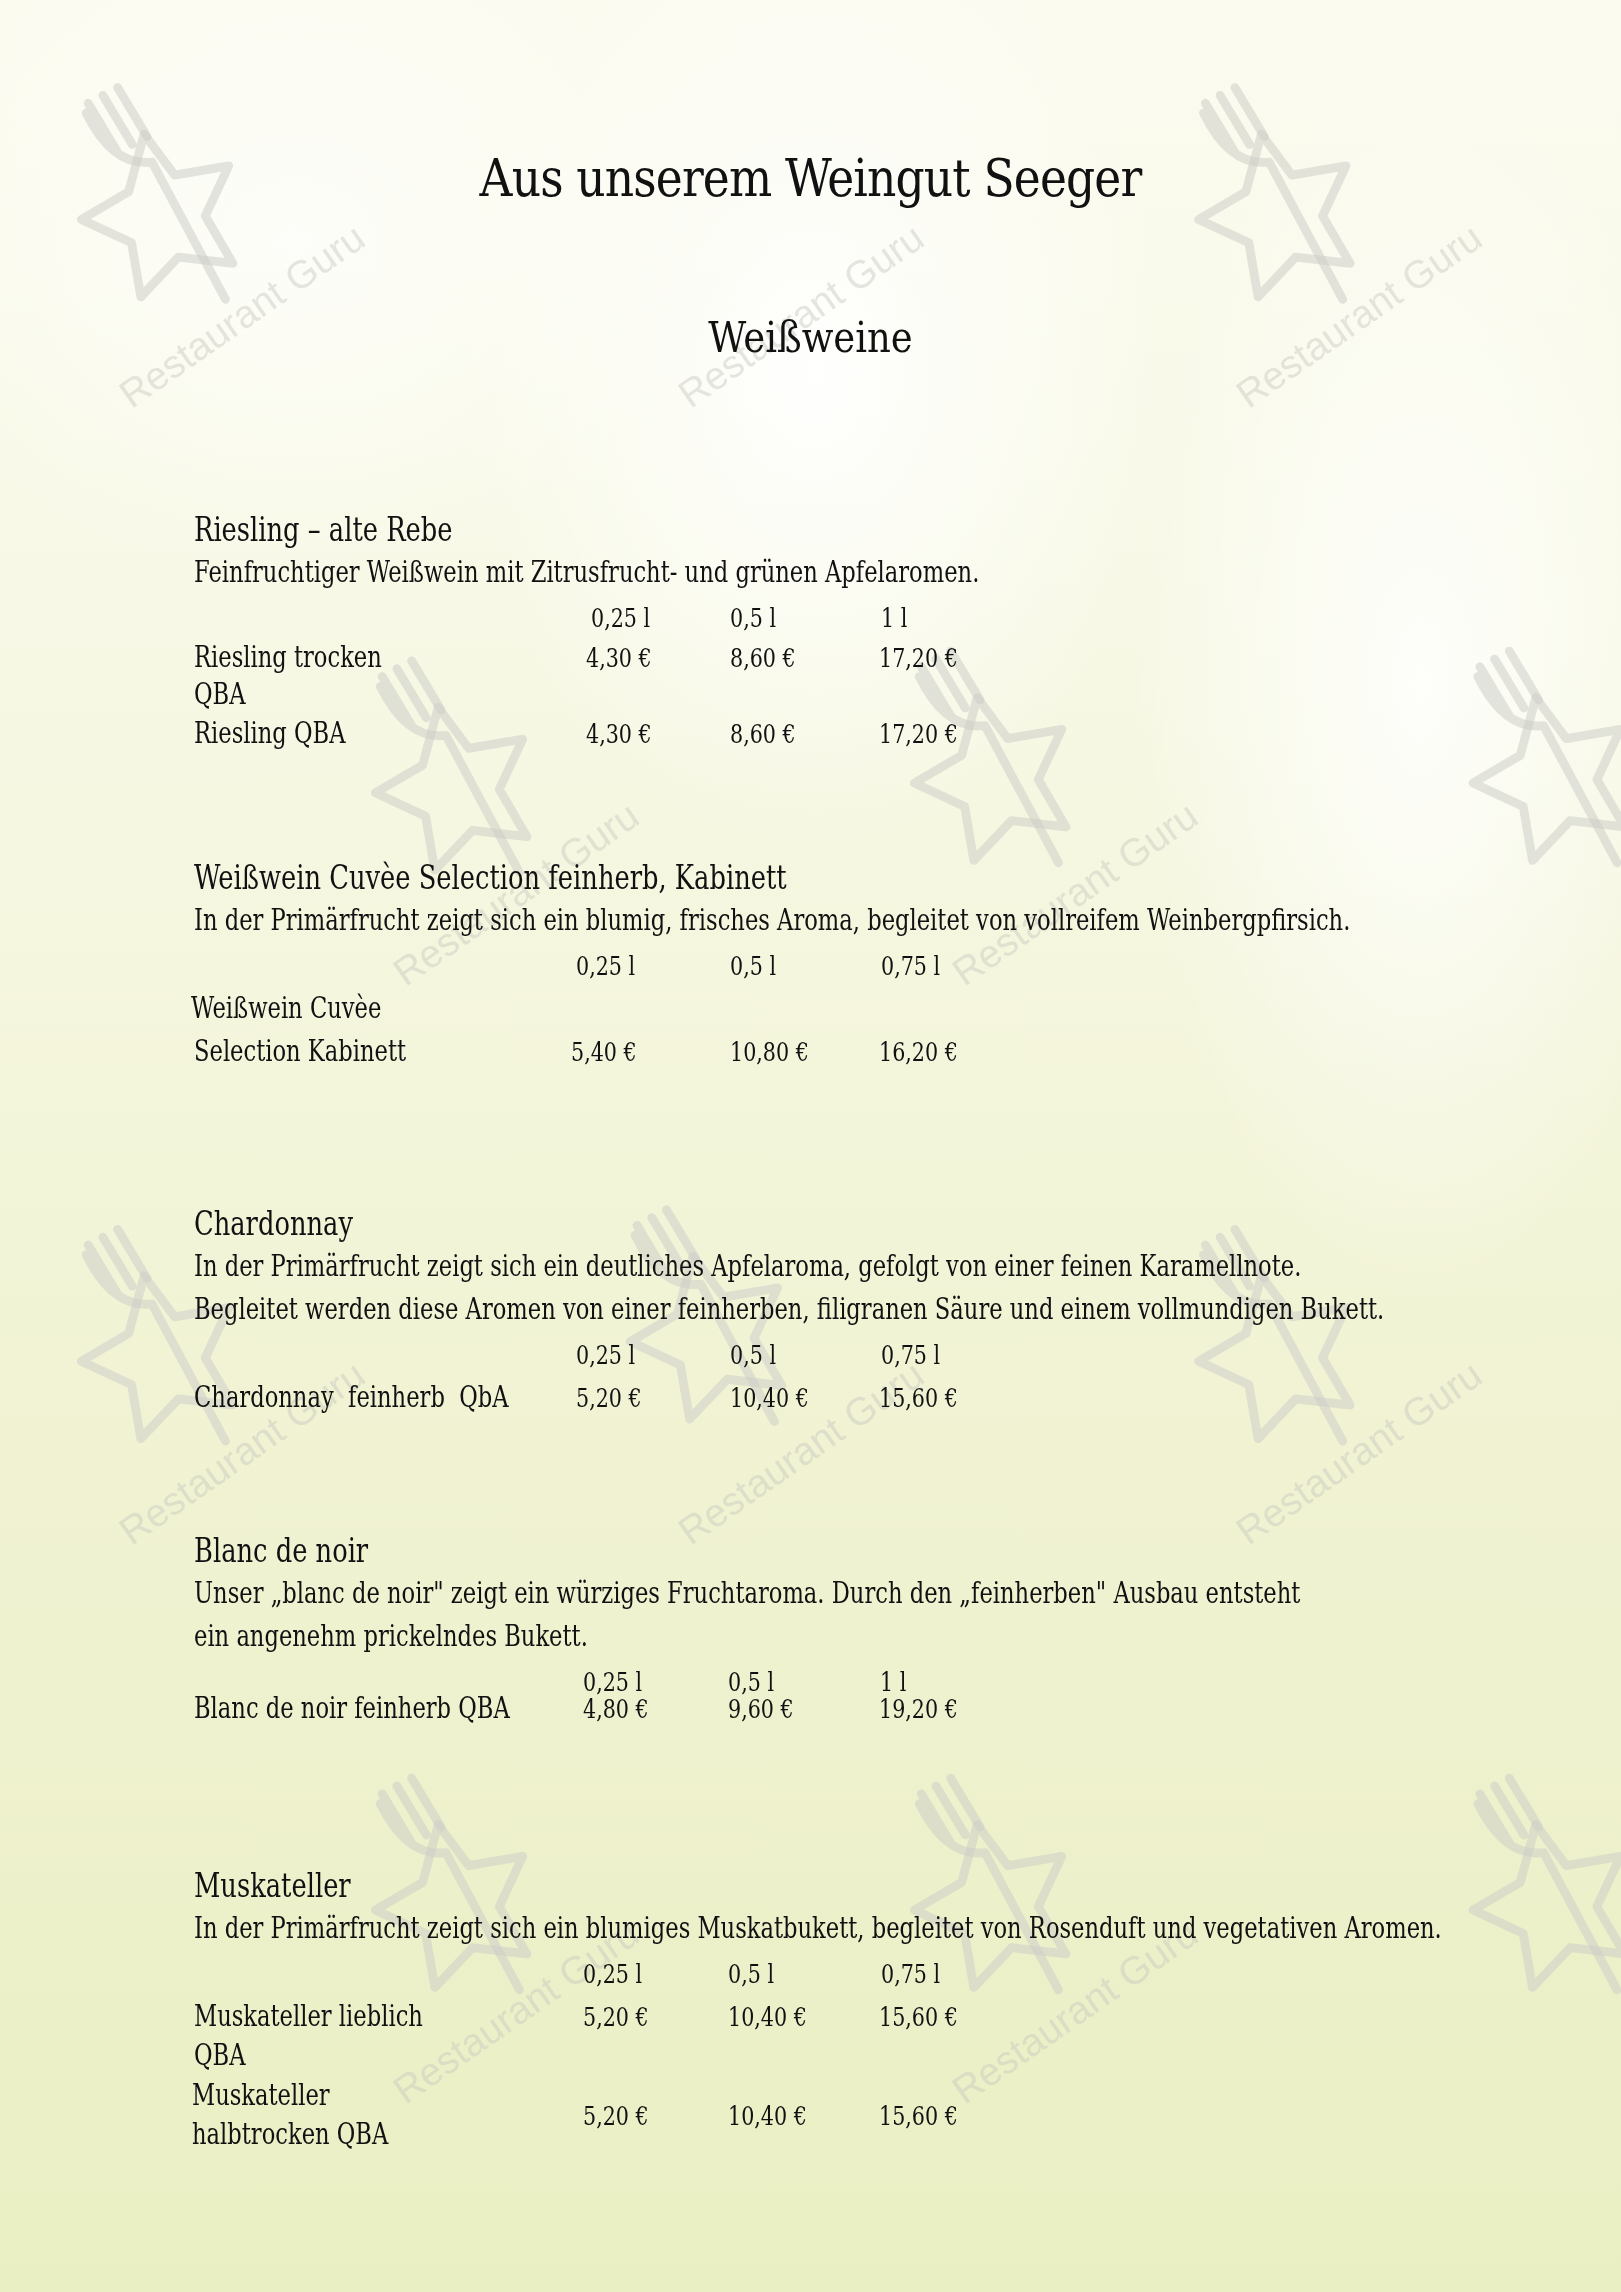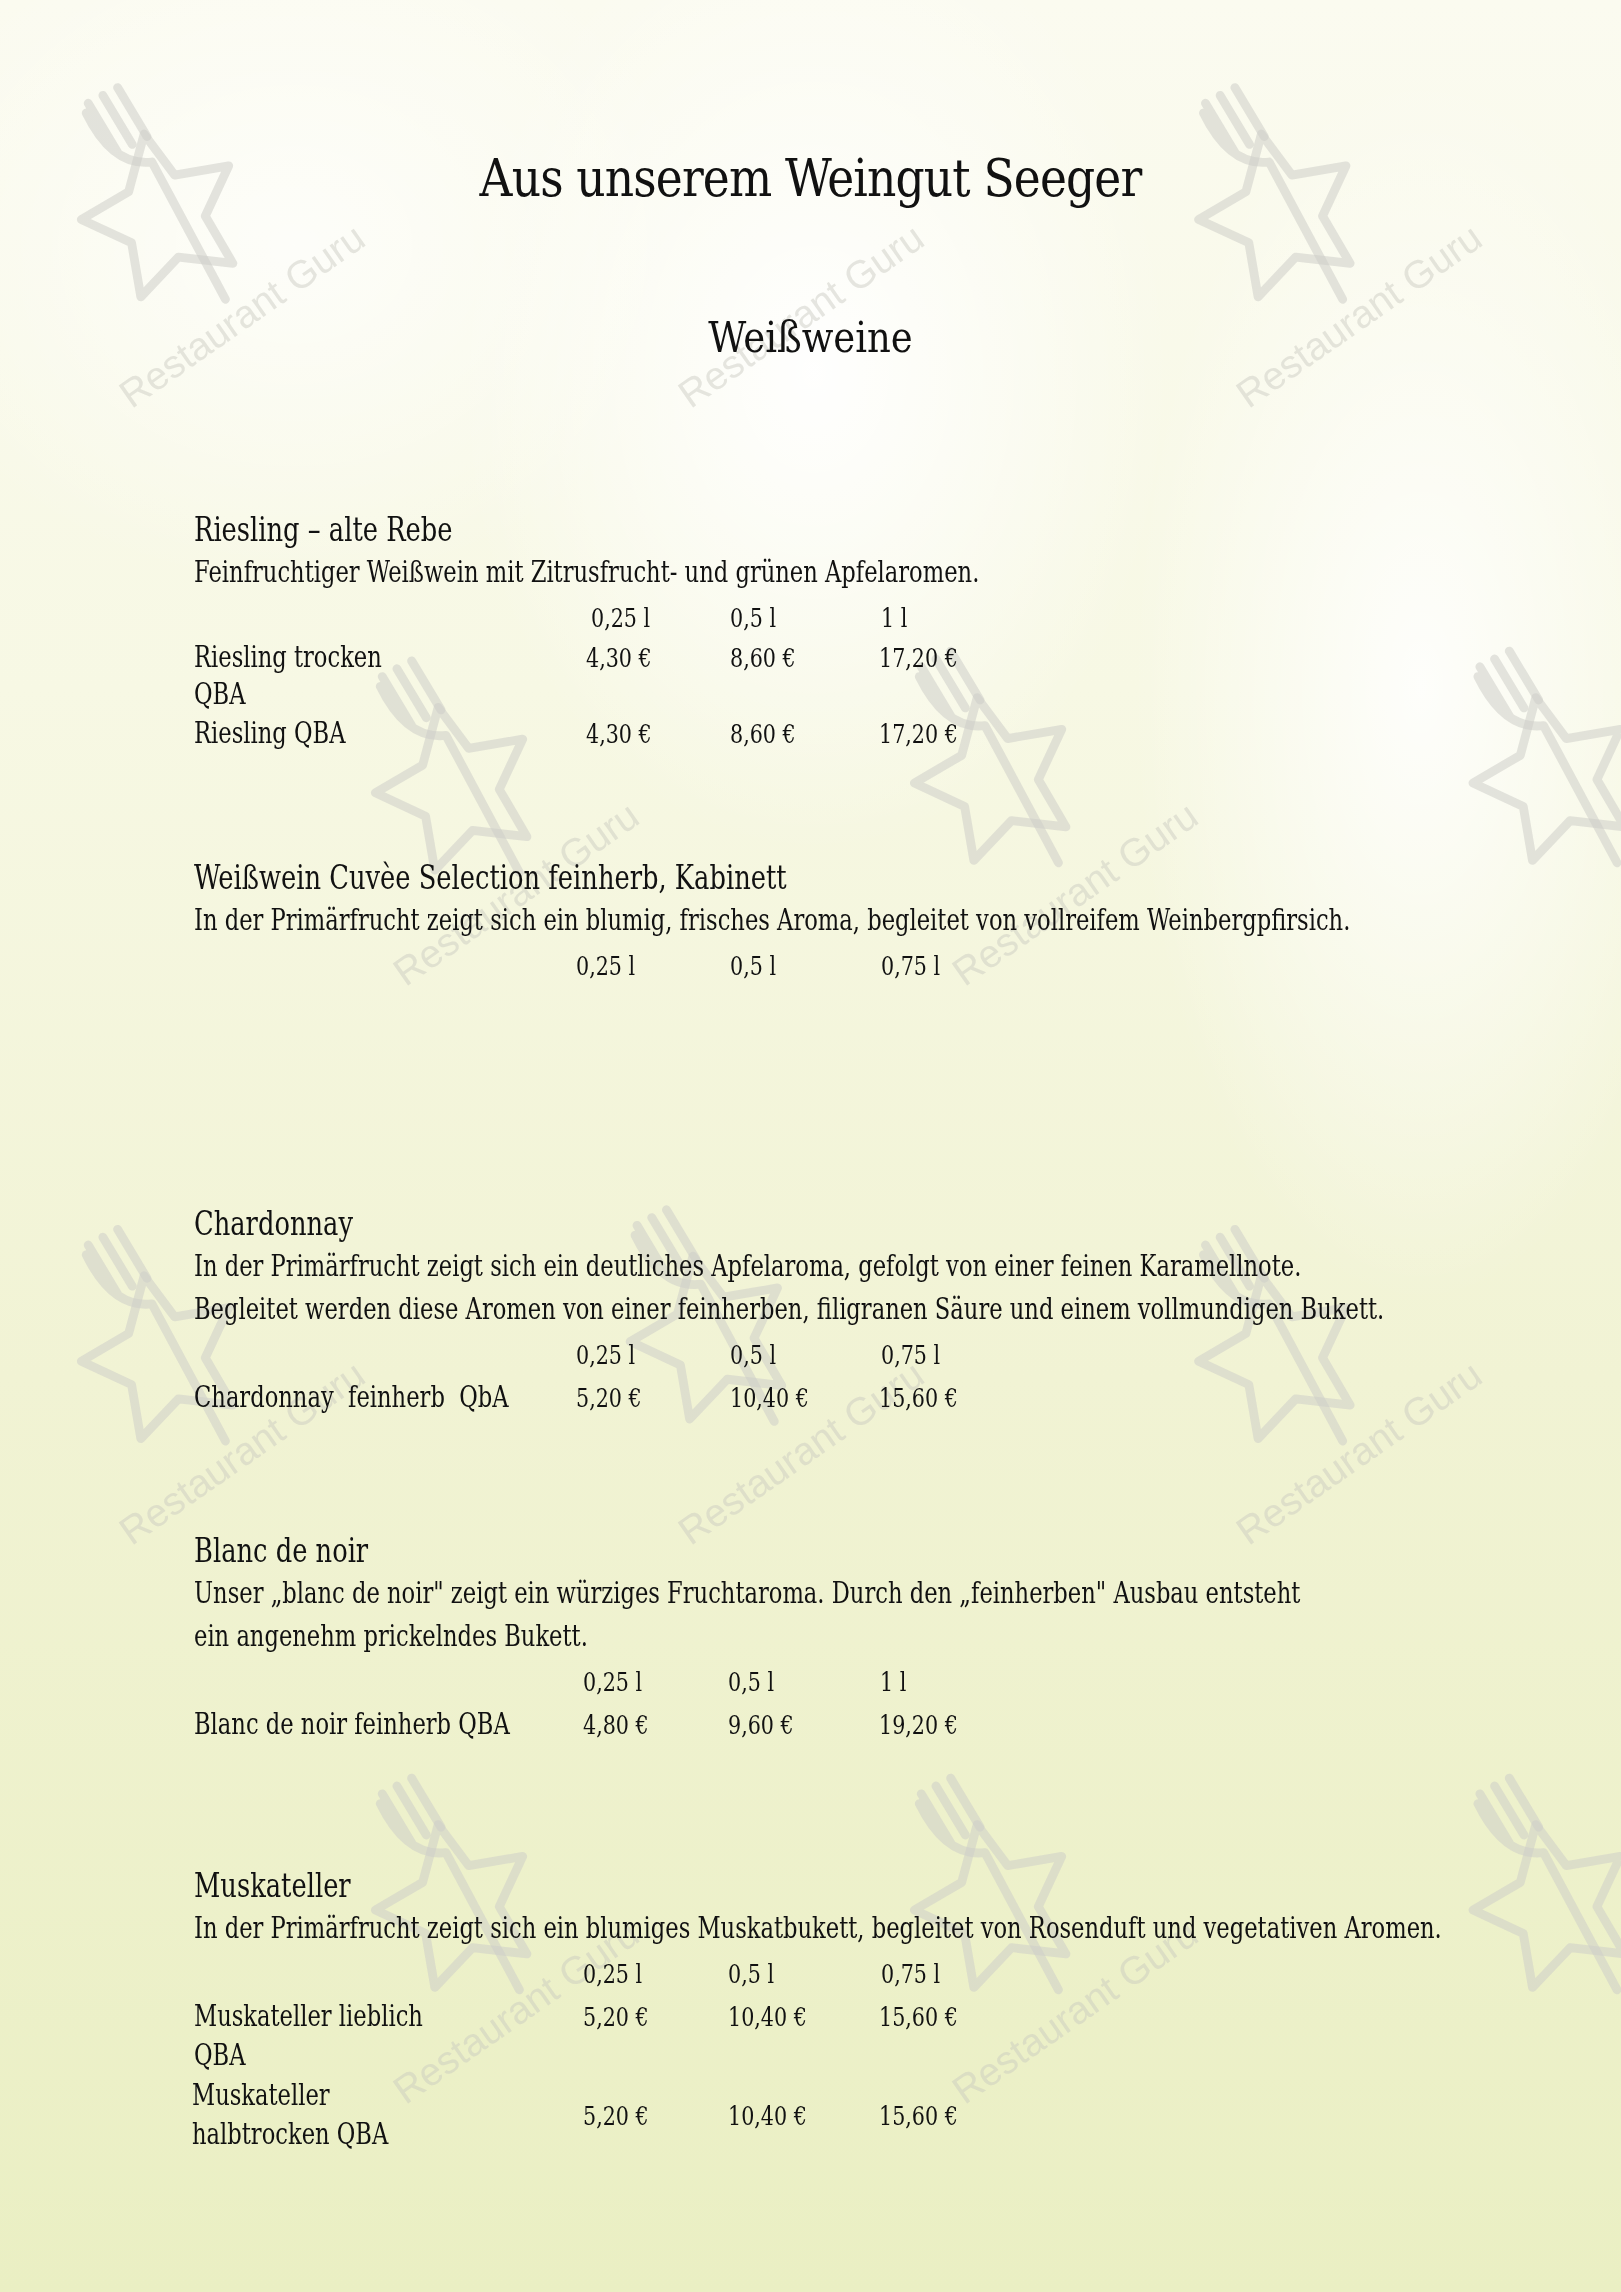--- a/index.html
+++ b/index.html
@@ -117,20 +117,27 @@
 </div>
 
 <div class="block" style="top:856px">
   <div class="cond w-name">Weißwein Cuvèe Selection feinherb, Kabinett</div>
   <div class="cond w-desc">In der Primärfrucht zeigt sich ein blumig, frisches Aroma, begleitet von vollreifem Weinbergpfirsich.</div>
   <div class="row" style="top:90px;width:784px;height:39px">
     <span class="c1 cond num" style="left:382px">0,25 l</span>
     <span class="c1 cond num" style="left:536px">0,5 l</span>
     <span class="c1 cond num" style="left:687px">0,75 l</span>
   </div>
+  <div class="row" style="top:133px;width:784px;height:88px">
+    <span class="label cond" style="top:0;left:-2.9px">Weißwein Cuvèe</span>
+    <span class="label cond" style="top:43px">Selection Kabinett</span>
+    <span class="c1 cond num" style="left:377px;top:43px">5,40 €</span>
+    <span class="c1 cond num" style="left:536px;top:43px">10,80 €</span>
+    <span class="c1 cond num" style="left:685px;top:43px">16,20 €</span>
+  </div>
 </div>
 
 <div class="block" style="top:1202px">
   <div class="cond w-name">Chardonnay</div>
   <div class="cond w-desc">In der Primärfrucht zeigt sich ein deutliches Apfelaroma, gefolgt von einer feinen Karamellnote.</div>
   <div class="cond w-desc">Begleitet werden diese Aromen von einer feinherben, filigranen Säure und einem vollmundigen Bukett.</div>
   <div class="row" style="top:133px;width:784px;height:39px">
     <span class="c1 cond num" style="left:382px">0,25 l</span>
     <span class="c1 cond num" style="left:536px">0,5 l</span>
     <span class="c1 cond num" style="left:687px">0,75 l</span>
@@ -145,21 +152,21 @@
 
 <div class="block" style="top:1529px">
   <div class="cond w-name">Blanc de noir</div>
   <div class="cond w-desc">Unser „blanc de noir" zeigt ein würziges Fruchtaroma. Durch den „feinherben" Ausbau entsteht</div>
   <div class="cond w-desc">ein angenehm prickelndes Bukett.</div>
   <div class="row" style="top:133px;width:784px;height:39px">
     <span class="c1 cond num" style="left:389px">0,25 l</span>
     <span class="c1 cond num" style="left:534px">0,5 l</span>
     <span class="c1 cond num" style="left:686px">1 l</span>
   </div>
-  <div class="row" style="top:176px;width:784px;height:39px">
+  <div class="row" style="top:160px;width:784px;height:39px">
     <span class="label cond">Blanc de noir feinherb QBA</span>
     <span class="c1 cond num" style="left:389px">4,80 €</span>
     <span class="c1 cond num" style="left:534px">9,60 €</span>
     <span class="c1 cond num" style="left:685px">19,20 €</span>
   </div>
 </div>
 
 <div class="block" style="top:1864px">
   <div class="cond w-name">Muskateller</div>
   <div class="cond w-desc">In der Primärfrucht zeigt sich ein blumiges Muskatbukett, begleitet von Rosenduft und vegetativen Aromen.</div>

